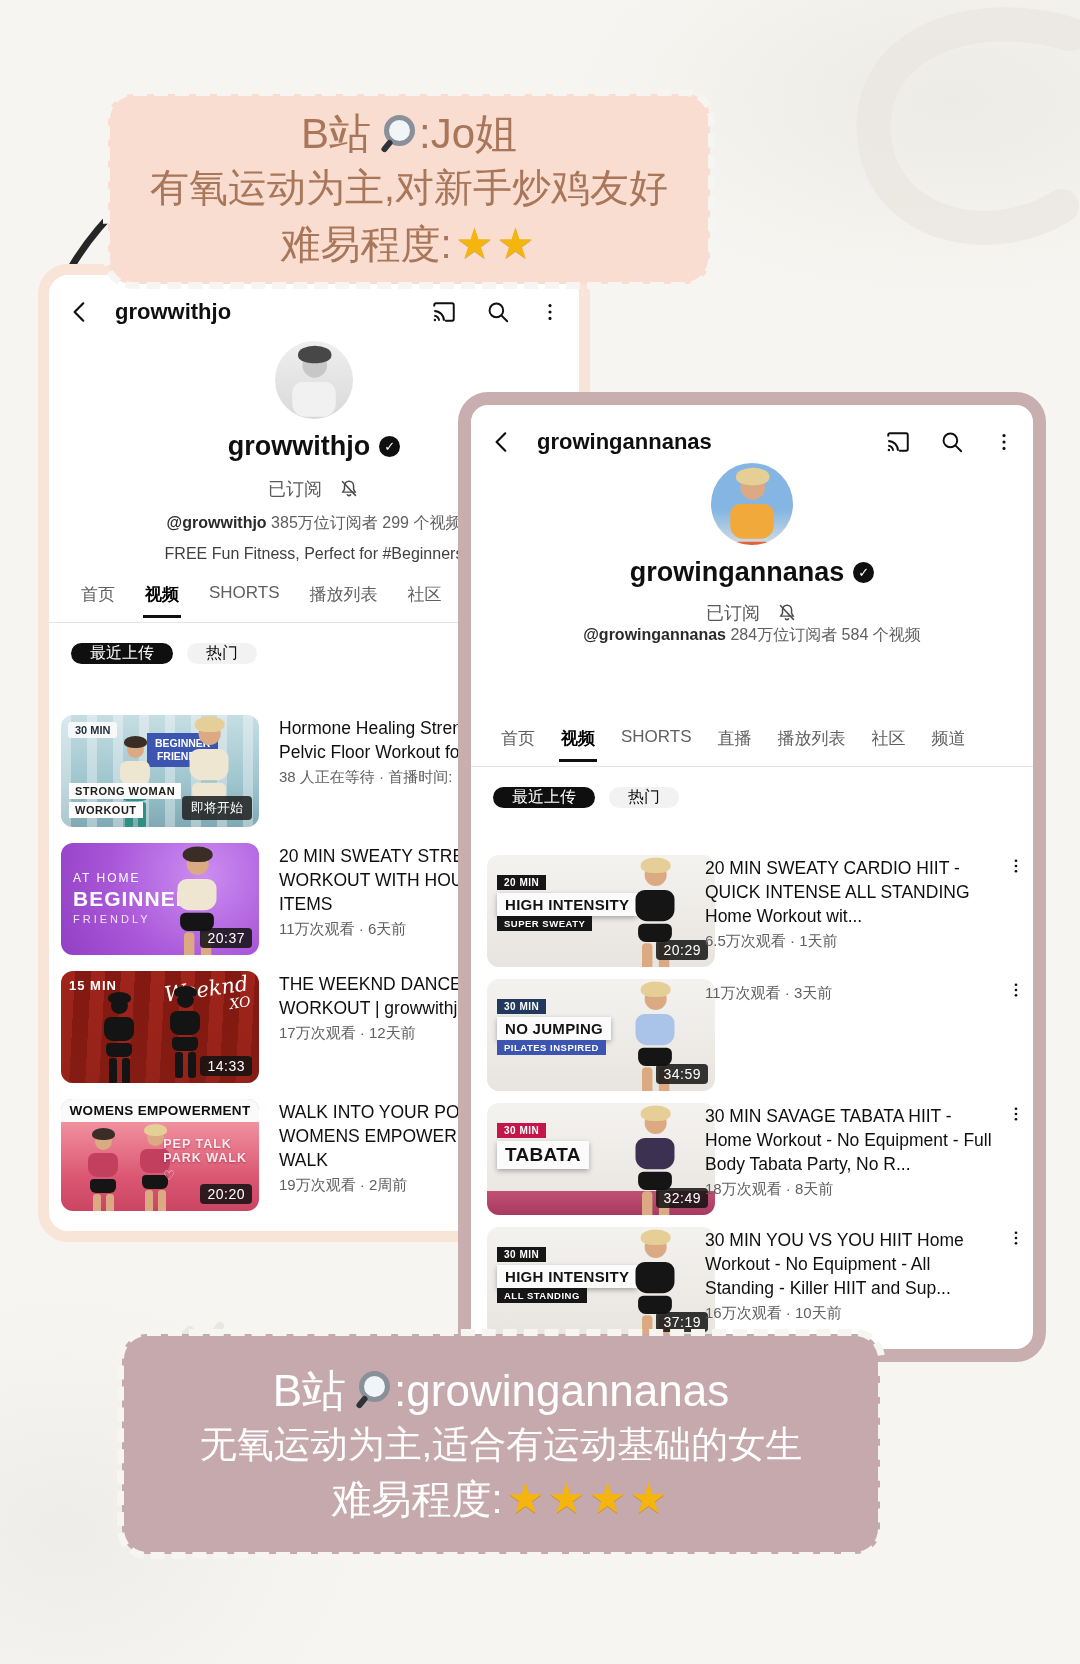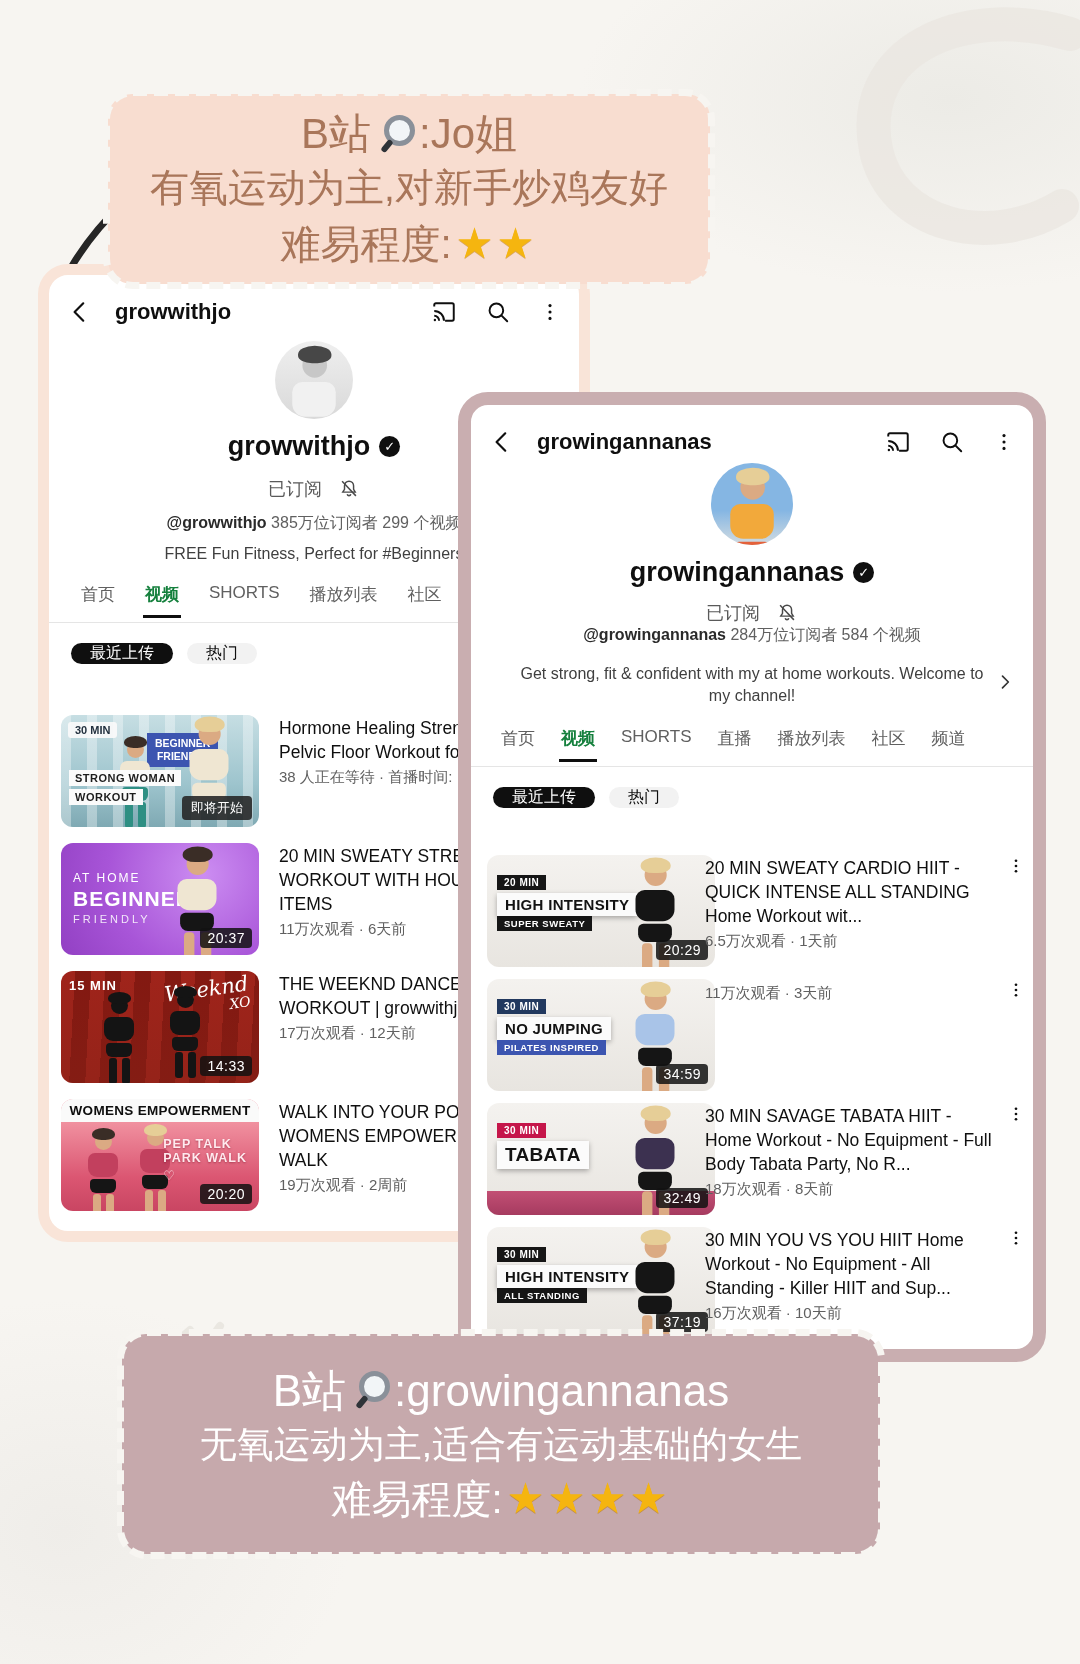--- a/index.html
+++ b/index.html
@@ -57,21 +57,21 @@
   .sub-row{position:absolute;left:0;right:0;display:flex;align-items:center;justify-content:center;
     gap:16px;color:#5a5a5a;font-size:18px;}
   .stats{position:absolute;left:0;right:0;text-align:center;font-size:16px;color:#606060;}
   .stats b{color:#2a2a2a;font-weight:bold;}
   .desc{position:absolute;left:30px;right:30px;text-align:center;font-size:16px;color:#3f3f3f;line-height:22px;}
   .desc-arrow{position:absolute;right:6px;}
 
   .tabs{position:absolute;left:0;right:-40px;display:flex;gap:30px;padding-left:32px;
     font-size:17px;color:#606060;white-space:nowrap;}
   .tab{position:relative;padding-bottom:12px;}
-  .tab.active{color:#15803d;font-weight:bold;}
+  .tab.active{color:#000000;font-weight:bold;}
   .tab.active::after{content:"";position:absolute;left:-2px;right:-2px;bottom:0;height:3px;background:#0f0f0f;}
   .tabs-divider{position:absolute;left:0;right:0;height:1px;background:#e5e5e5;}
 
   .chips{position:absolute;left:22px;display:flex;gap:14px;}
   .chip{padding:0 19px;border-radius:20px;font-size:16px;}
   .chip-dark{background:#0f0f0f;color:#fff;}
   .chip-light{background:#f2f2f2;color:#0f0f0f;}
 
   .vrow{position:absolute;left:0;right:0;height:116px;}
   .thumb{position:absolute;left:12px;top:0;width:198px;height:112px;border-radius:12px;overflow:hidden;}
@@ -108,21 +108,21 @@
   .big{transform:scale(1.3);transform-origin:top center;}
 
   
   .t-jo1{background:linear-gradient(180deg,#c6dee3,#9dc4cd 62%,#7fa9b3);}
   .t-jo1::before{content:"";position:absolute;inset:0;
     background:repeating-linear-gradient(90deg,rgba(255,255,255,.35) 0 10px,transparent 10px 26px);}
   .jo1-badge{position:absolute;top:7px;left:7px;background:rgba(250,250,250,.92);color:#23313f;
     font-weight:bold;font-size:11px;padding:2px 7px;border-radius:3px;}
   .jo1-tag{position:absolute;top:18px;left:86px;background:#3c55b0;color:#fff;font-size:10.5px;
     font-weight:bold;padding:4px 8px;line-height:13px;text-align:center;}
-  .jo1-strips{position:absolute;left:8px;bottom:22px;}
+  .jo1-strips{position:absolute;left:8px;bottom:9px;}
   .jo1-strips div{background:#fbfbfb;color:#1c1c1c;font-weight:800;font-size:11px;
     padding:2px 6px;margin-top:3px;width:max-content;letter-spacing:.5px;}
   .jo1-status{position:absolute;right:7px;bottom:7px;background:rgba(35,35,35,.88);color:#fff;
     font-size:13px;padding:3px 9px;border-radius:4px;}
 
   .t-jo2{background:radial-gradient(circle at 72% 28%,#cc8df2,#a855d8 58%,#9240c3);}
   .jo2-text{position:absolute;left:12px;top:28px;color:#fff;}
   .jo2-l1{font-size:12px;letter-spacing:2px;}
   .jo2-l2{font-size:21px;font-weight:800;letter-spacing:1px;margin-top:2px;}
   .jo2-l3{font-size:11px;letter-spacing:3px;opacity:.85;margin-top:2px;}
@@ -452,27 +452,20 @@
           <path d="M10 17.8a2.1 2.1 0 0 0 4 0"></path>
           <line x1="4.5" y1="3.5" x2="19.5" y2="19.5"></line>
         </svg>
   </div>
 
   <div class="stats" style="top:220px;">
     <b>@growingannanas</b>
     <span>284万位订阅者  584 个视频</span>
   </div>
 
-  <div class="desc" style="top:258px;">
-    <div>Get strong, fit &amp; confident with my at home workouts. Welcome to</div>
-    <div>my channel!</div>
-    <svg class="desc-arrow" style="top:8px;right:-12px;" width="20" height="22" viewBox="0 0 24 24">
-          <polyline points="9 5 16 12 9 19" fill="none" stroke="#333" stroke-width="2" stroke-linecap="round" stroke-linejoin="round"></polyline>
-        </svg>
-  </div>
 
   <div class="tabs" style="top:322px;gap:26px;padding-left:30px;">
     <span class="tab">首页</span>
     <span class="tab active">视频</span>
     <span class="tab">SHORTS</span>
     <span class="tab">直播</span>
     <span class="tab">播放列表</span>
     <span class="tab">社区</span>
     <span class="tab">频道</span>
   </div>

